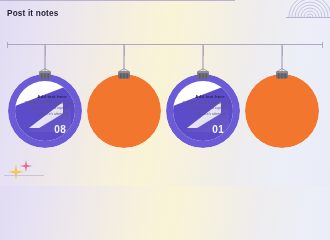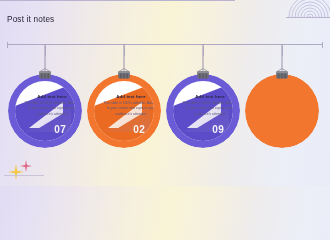--- a/index.html
+++ b/index.html
@@ -16,22 +16,22 @@
 
   
   .title-bar {
     position:absolute; left:0; top:0; width:330px; height:26px;
   }
   .title-bar:after {
     content:""; position:absolute; left:0; top:0; width:235px; height:1px;
     background:#b9b3cf;
   }
   .page-title {
-    position:absolute; left:7px; top:15px;
-    font-size:8.2px; font-weight:normal; color:#231f33;
+    position:absolute; left:7px; top:9px;
+    font-size:8.2px; font-weight:bold; color:#231f33;
     letter-spacing:.18px;
   }
 
   
   .radial-deco {
     position:absolute; right:-2px; top:-13px; width:44px; height:30px;
     overflow:hidden; opacity:.55;
   }
   .radial-deco span {
     position:absolute; left:50%; top:100%;
@@ -183,48 +183,40 @@
     </svg>
   </div>
   <div class="bauble">
     <div class="ring" style="background:#6b5bd6"></div>
     <div class="inner">
       <div class="band" style="background:#5d4cc9"></div>
       <div class="fold-shadow"></div>
       <div class="fold"></div>
       <div class="note-head">Add text here</div>
       <div class="note-body">This slide is 100% editable. Adapt it to your needs and capture your audience's attention</div>
-      <div class="note-num">07</div>
+      <div class="note-num">08</div>
     </div>
   </div>
 </div>
 
 <div class="ornament" style="left:87px;">
   <div class="hang-string"></div>
   <div class="clip">
     <svg viewBox="0 0 18 12" width="18" height="12">
       <path d="M9 0 L9 3" stroke="#8b8599" stroke-width=".7" fill="none"></path>
       <path d="M4.2 3.4 L9 0.6 L13.8 3.4" stroke="#8b8599" stroke-width=".7" fill="none"></path>
       <rect x="3.2" y="3.2" width="11.6" height="7.4" rx="1" fill="#6e6e76"></rect>
       <rect x="3.2" y="3.2" width="11.6" height="2.1" rx="1" fill="#8e8e97"></rect>
       <rect x="5.3" y="5.4" width="1" height="5.2" fill="#55555c"></rect>
       <rect x="8.5" y="5.4" width="1" height="5.2" fill="#55555c"></rect>
       <rect x="11.7" y="5.4" width="1" height="5.2" fill="#55555c"></rect>
     </svg>
   </div>
   <div class="bauble">
     <div class="ring" style="background:#f2762e"></div>
-    <div class="inner">
-      <div class="band" style="background:#ea6a22"></div>
-      <div class="fold-shadow"></div>
-      <div class="fold" style="background:linear-gradient(145deg,#ffffff 0%,#fbeee6 45%,#f2ddcd 100%)"></div>
-      <div class="note-head">Add text here</div>
-      <div class="note-body">This slide is 100% editable. Adapt it to your needs and capture your audience's attention</div>
-      <div class="note-num">02</div>
-    </div>
   </div>
 </div>
 
 <div class="ornament" style="left:166px;">
   <div class="hang-string"></div>
   <div class="clip">
     <svg viewBox="0 0 18 12" width="18" height="12">
       <path d="M9 0 L9 3" stroke="#8b8599" stroke-width=".7" fill="none"></path>
       <path d="M4.2 3.4 L9 0.6 L13.8 3.4" stroke="#8b8599" stroke-width=".7" fill="none"></path>
       <rect x="3.2" y="3.2" width="11.6" height="7.4" rx="1" fill="#6e6e76"></rect>
@@ -235,21 +227,21 @@
     </svg>
   </div>
   <div class="bauble">
     <div class="ring" style="background:#6b5bd6"></div>
     <div class="inner">
       <div class="band" style="background:#5d4cc9"></div>
       <div class="fold-shadow"></div>
       <div class="fold"></div>
       <div class="note-head">Add text here</div>
       <div class="note-body">This slide is 100% editable. Adapt it to your needs and capture your audience's attention</div>
-      <div class="note-num">09</div>
+      <div class="note-num">01</div>
     </div>
   </div>
 </div>
 
 <div class="ornament" style="left:245px;">
   <div class="hang-string"></div>
   <div class="clip">
     <svg viewBox="0 0 18 12" width="18" height="12">
       <path d="M9 0 L9 3" stroke="#8b8599" stroke-width=".7" fill="none"></path>
       <path d="M4.2 3.4 L9 0.6 L13.8 3.4" stroke="#8b8599" stroke-width=".7" fill="none"></path>

